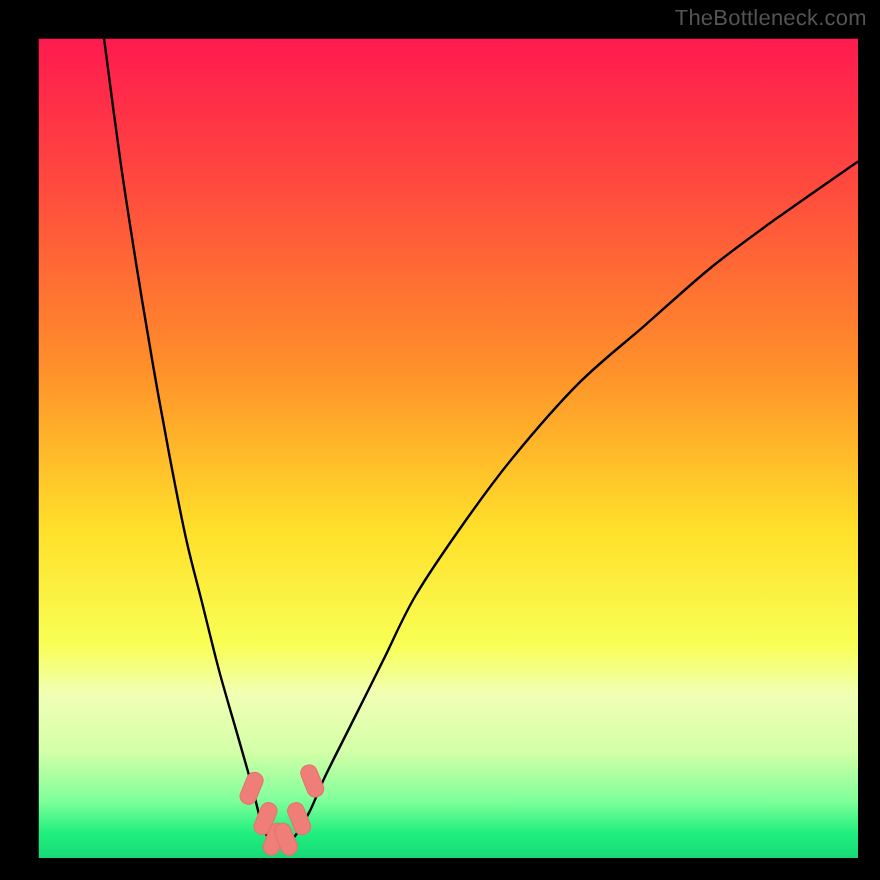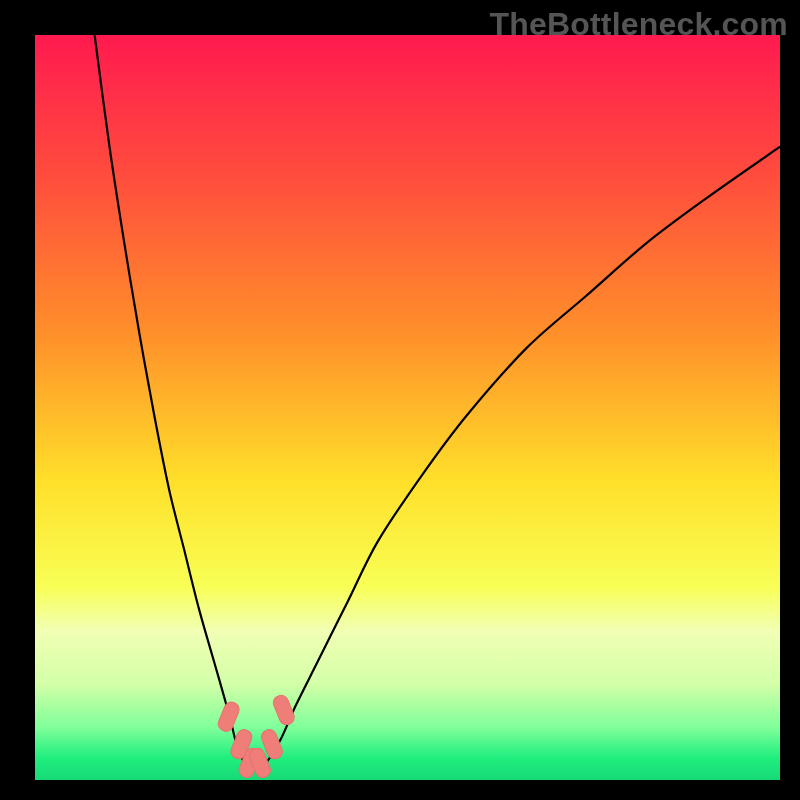--- a/index.html
+++ b/index.html
@@ -27,22 +27,22 @@
     height: 745px;
   }
   .plot-area svg {
     display: block;
   }
   .watermark {
     position: absolute;
     top: 6px;
     right: 12px;
     color: #555;
-    font-size: 32px;
-    font-weight: 700;
+    font-size: 20px;
+    font-weight: 400;
     letter-spacing: 0.2px;
   }
 </style>
 </head>
 <body>
 
 <div class="frame">
 
   <div class="plot-area">
     <svg id="plot-svg" width="745" height="745" viewBox="0 0 745 745">

